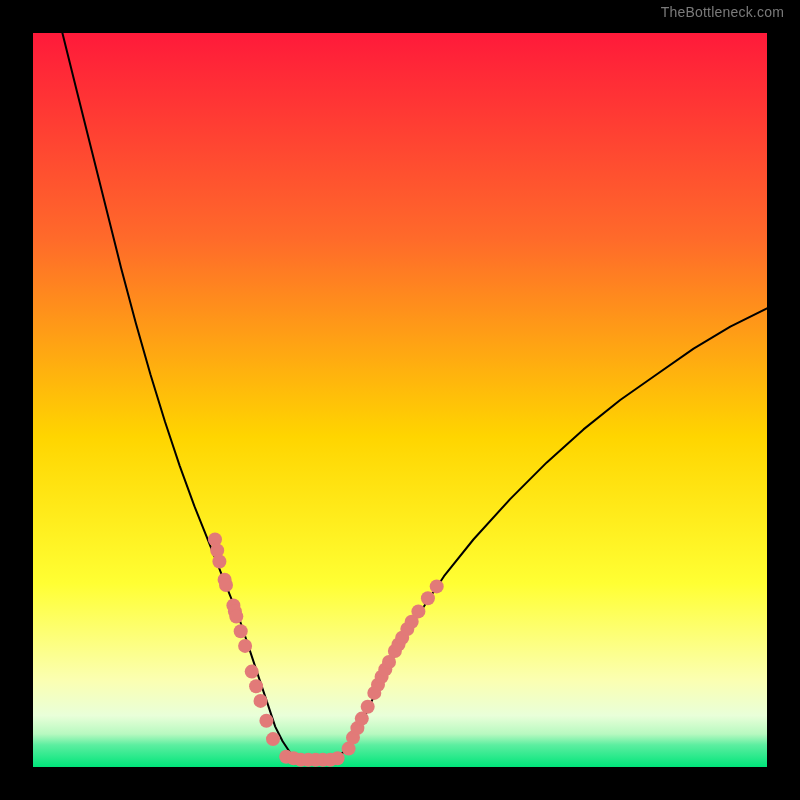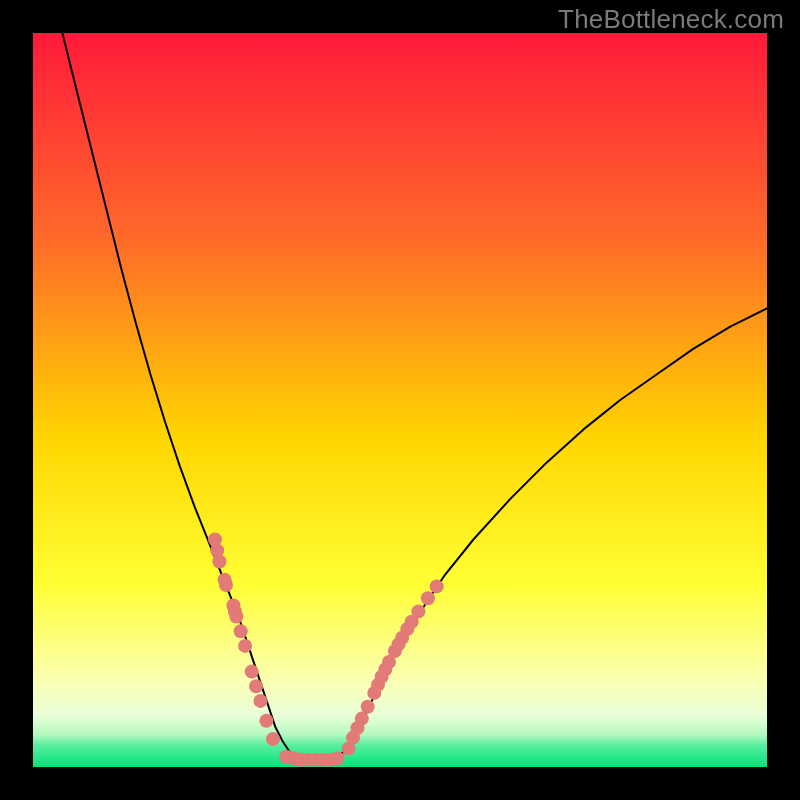--- a/index.html
+++ b/index.html
@@ -17,21 +17,21 @@
     left: 0;
     width: 800px;
     height: 800px;
     background: #000;
   }
   .watermark {
     position: absolute;
     top: 4px;
     right: 16px;
     color: #7a7a7a;
-    font-size: 26px;
+    font-size: 14px;
     font-weight: 500;
     letter-spacing: 0.2px;
     user-select: none;
   }
   .plot-area {
     position: absolute;
     top: 33px;
     left: 33px;
     width: 734px;
     height: 734px;

